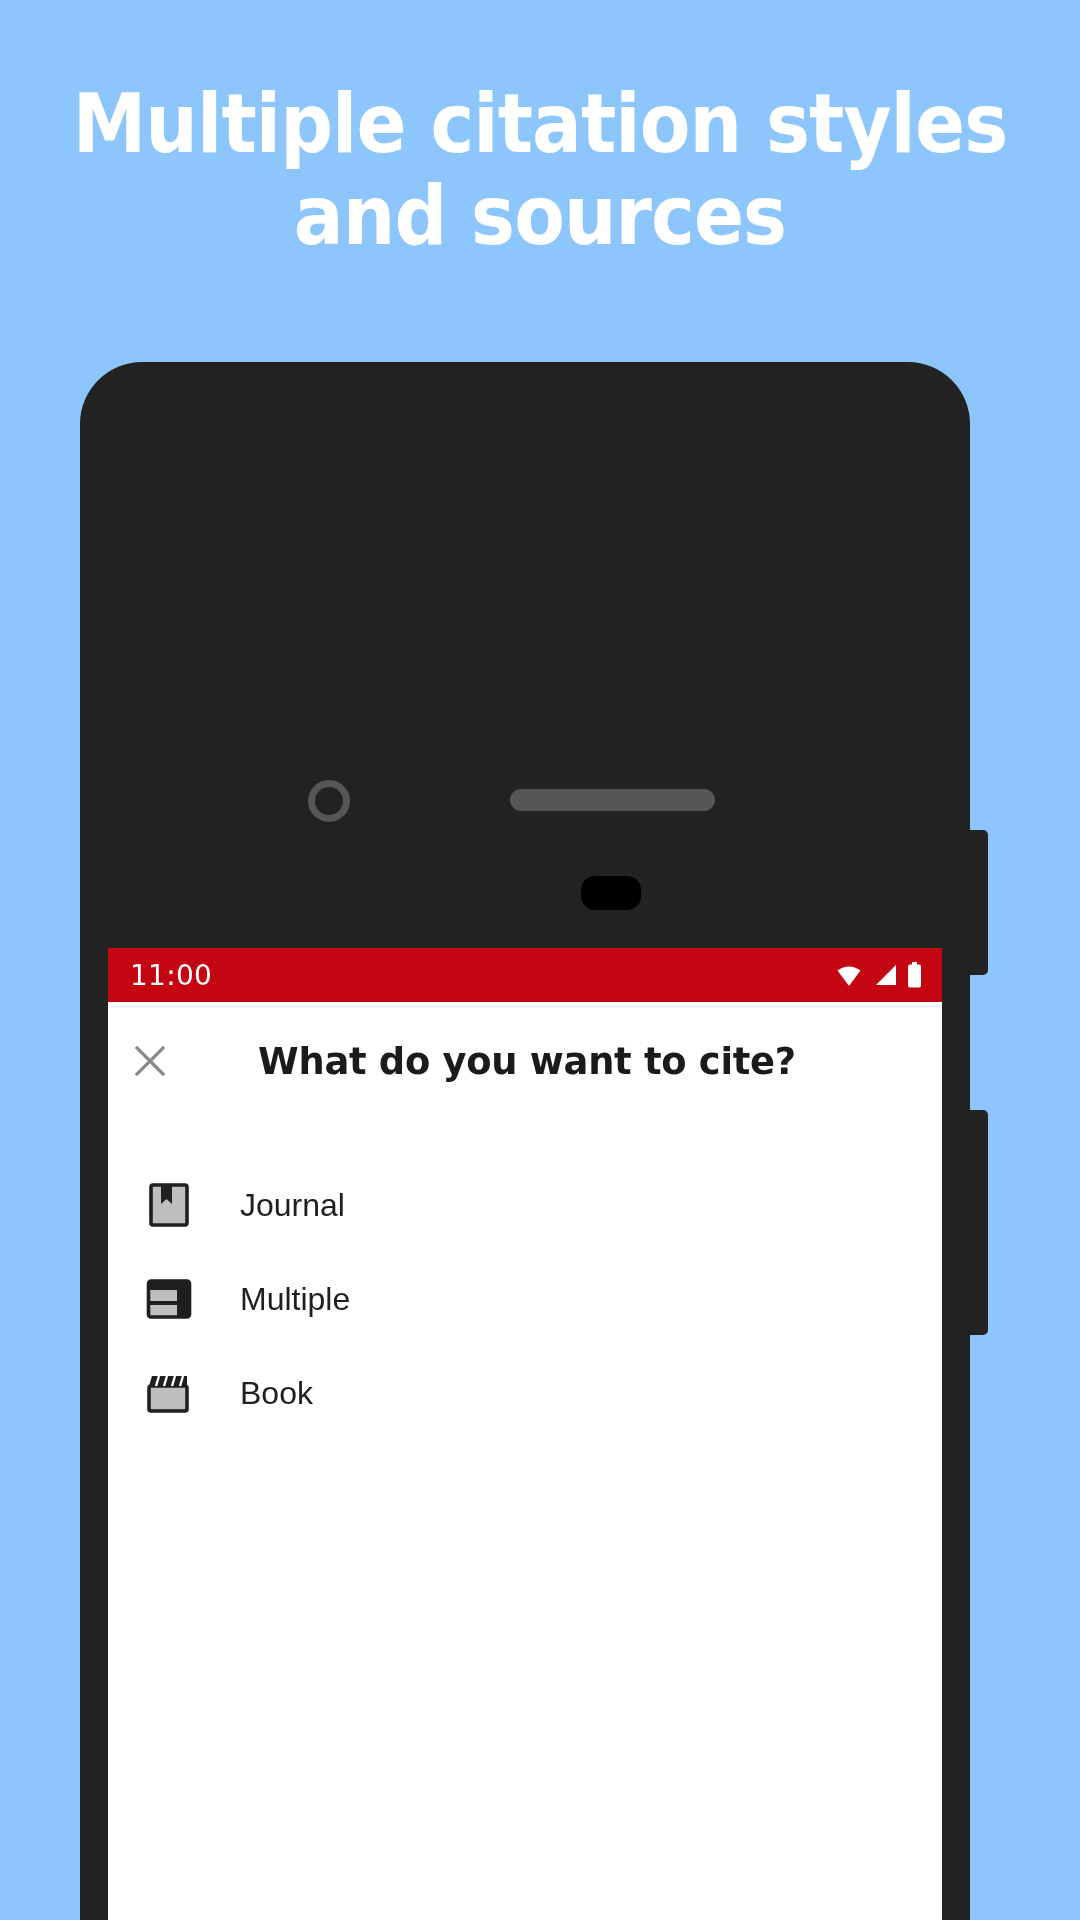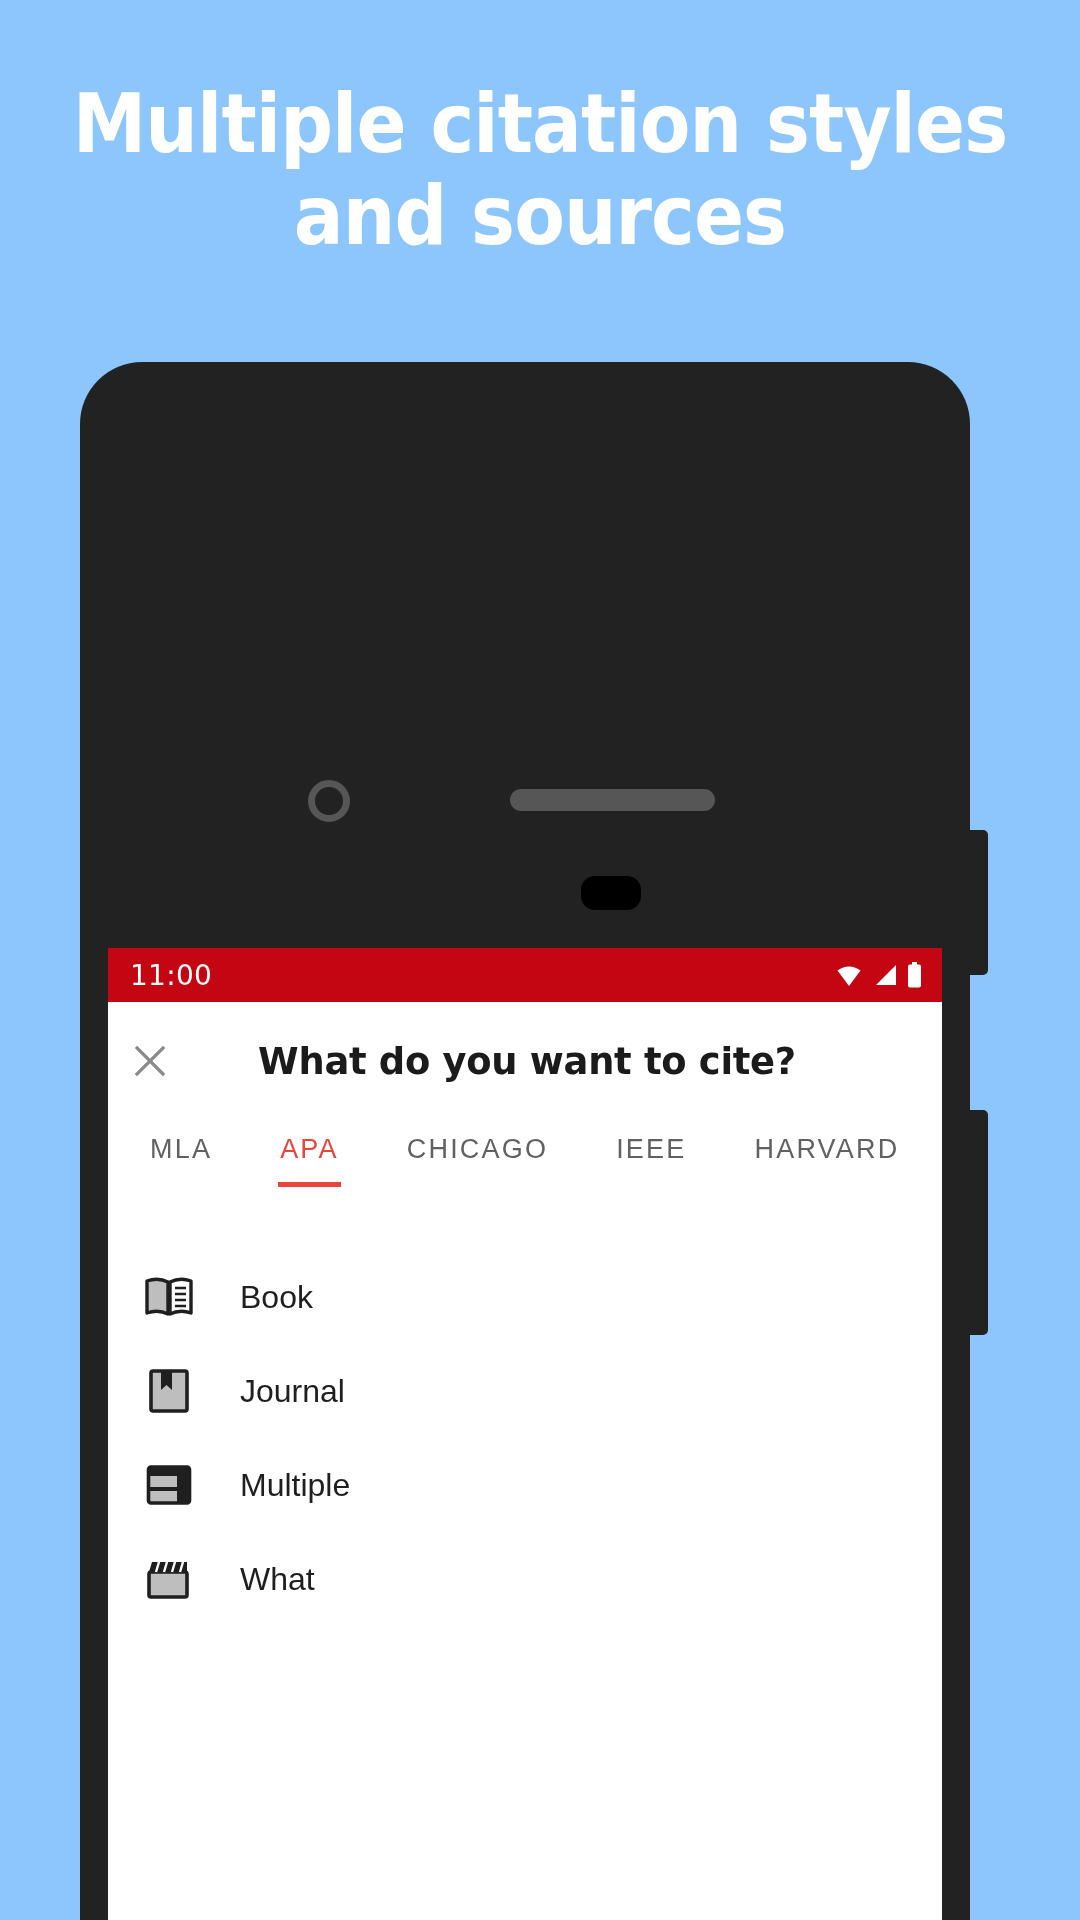--- a/index.html
+++ b/index.html
@@ -252,40 +252,23 @@
       <div class="close-btn">
         <span>
           <svg width="38" height="38" viewBox="0 0 38 38">
             <path d="M6 6 L32 32 M32 6 L6 32" stroke="#8A8A8A" stroke-width="3.2" stroke-linecap="square"></path>
           </svg>
         </span>
       </div>
       <div class="dialog-title">What do you want to cite?</div>
     </div>
 
-    <div class="tabs">
-      <div class="tab">MLA</div>
-      <div class="tab active">APA</div>
-      <div class="tab">CHICAGO</div>
-      <div class="tab">IEEE</div>
-      <div class="tab">HARVARD</div>
-    </div>
 
     <div class="list">
 
-      <div class="list-item">
-        <span class="item-icon">
-          <svg width="50" height="44" viewBox="0 0 50 44">
-            <path d="M3 6 Q14 2 24 7 L24 39 Q14 34 3 38 Z" fill="#BEBEBE" stroke="#1F1F1F" stroke-width="3.4" stroke-linejoin="round"></path>
-            <path d="M47 6 Q36 2 26 7 L26 39 Q36 34 47 38 Z" fill="#FFFFFF" stroke="#1F1F1F" stroke-width="3.4" stroke-linejoin="round"></path>
-            <path d="M31 13 H42 M31 19 H42 M31 25 H42 M31 31 H42" stroke="#1F1F1F" stroke-width="2.6"></path>
-          </svg>
-        </span>
-        <span class="item-label">Book</span>
-      </div>
 
       <div class="list-item">
         <span class="item-icon">
           <svg width="42" height="46" viewBox="0 0 42 46">
             <rect x="3" y="3" width="36" height="40" rx="2" fill="#BEBEBE" stroke="#1F1F1F" stroke-width="3.6"></rect>
             <path d="M13 3 L13 22 L18.5 17 L24 22 L24 3 Z" fill="#1F1F1F"></path>
           </svg>
         </span>
         <span class="item-label">Journal</span>
       </div>
@@ -303,18 +286,18 @@
       </div>
 
       <div class="list-item">
         <span class="item-icon">
           <svg width="46" height="42" viewBox="0 0 46 42">
             <rect x="3" y="14" width="38" height="25" rx="2" fill="#BEBEBE" stroke="#1F1F1F" stroke-width="3.6"></rect>
             <path d="M3 14 L6 4 L41 4 L41 14 Z" fill="#1F1F1F"></path>
             <path d="M13 4 L10 14 M21 4 L18 14 M29 4 L26 14 M37 4 L34 14" stroke="#FFFFFF" stroke-width="2.4"></path>
           </svg>
         </span>
-        <span class="item-label">What</span>
+        <span class="item-label">Book</span>
       </div>
 
     </div>
   </div>
 </div>
 
 </body></html>

